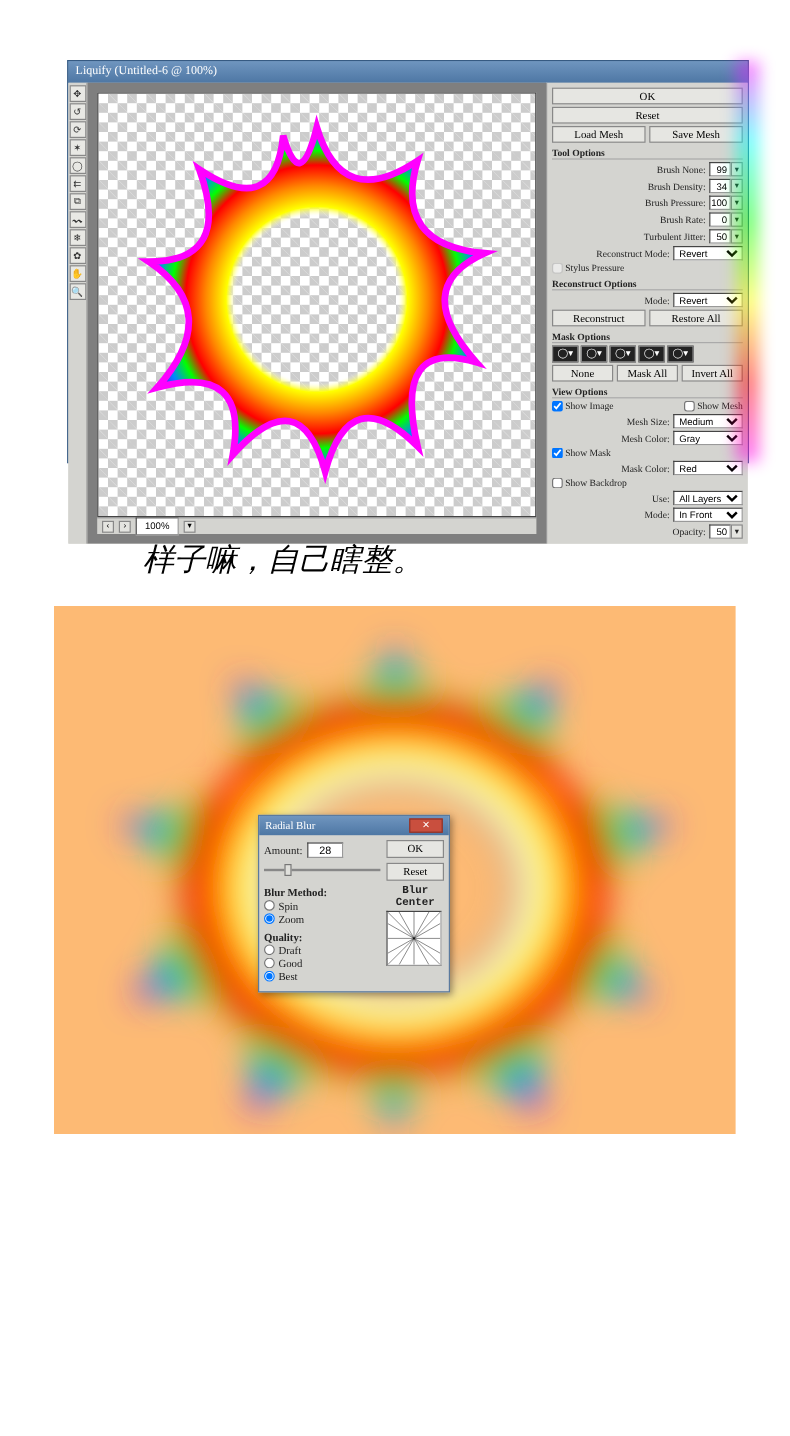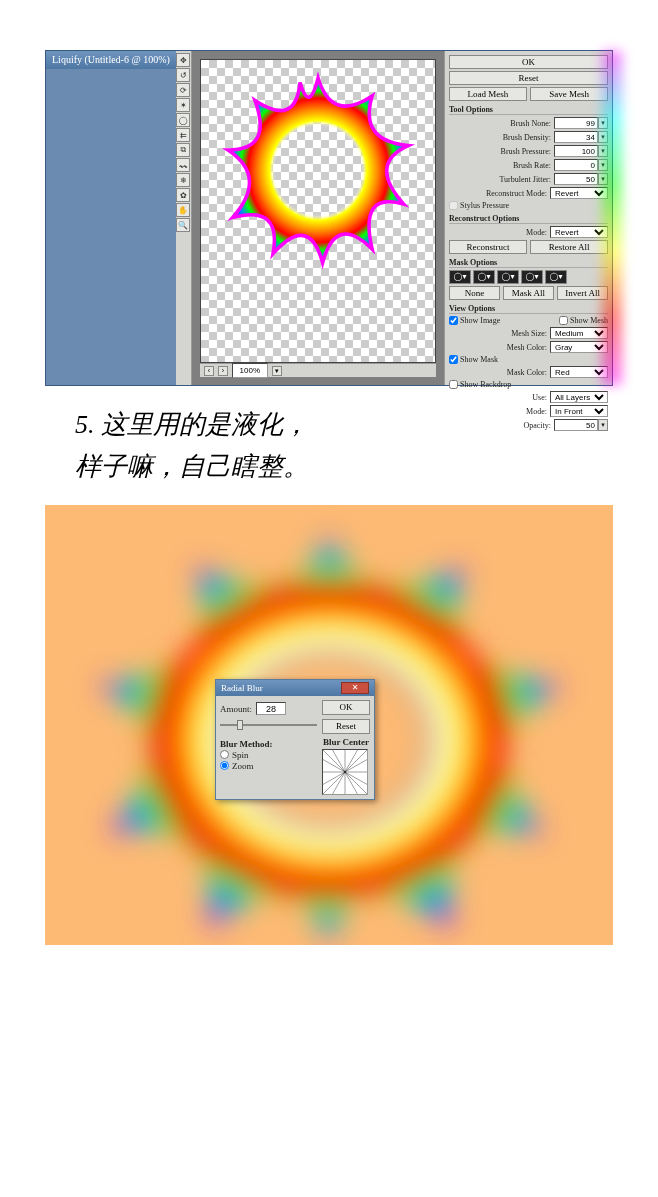--- a/index.html
+++ b/index.html
@@ -1,41 +1,41 @@
 <!DOCTYPE html>
 <html><head>
 <meta charset="utf-8">
 <style>
 * { box-sizing: border-box; margin: 0; padding: 0; }
 body { width: 658px; background: #fff; font-family: "Microsoft YaHei", sans-serif; }
 .page { padding: 50px 45px 200px; }
 
 
-.liquify-window { width: 568px; height: 336px; background: #6b8cb0; border: 1px solid #365a82; position: relative; display: flex; flex-direction: row; }
+.liquify-window { width: 568px; height: 336px; background: #6b8cb0; border: 1px solid #365a82; position: relative; display: flex; flex-direction: column; margin-left: 11px; }
 .lq-title { background: linear-gradient(#6f95bf,#4e77a4); color: #fff; font: 10px/18px Tahoma; padding: 0 6px; height: 18px; display: flex; justify-content: space-between; align-items: center; }
 .lq-body { flex: 1; display: flex; background: #cfcfcc; }
 .lq-tools { width: 16px; background: #d4d4d0; border-right: 1px solid #999; display: flex; flex-direction: column; align-items: center; padding-top: 2px; gap: 1px; }
 .lq-tool { width: 14px; height: 14px; border: 1px solid #888; background: #e8e8e4; display: flex; justify-content: center; align-items: center; font-size: 8px; color: #333; cursor: pointer; }
 .lq-canvas-wrap { flex: 1; background: #7f7f7f; padding: 8px; display: flex; flex-direction: column; }
 .lq-canvas { flex: 1; background-image:
   linear-gradient(45deg,#ccc 25%,transparent 25%,transparent 75%,#ccc 75%),
   linear-gradient(45deg,#ccc 25%,transparent 25%,transparent 75%,#ccc 75%);
   background-size: 16px 16px; background-position: 0 0,8px 8px; background-color: #fff;
   border: 1px solid #444; position: relative; overflow: hidden; }
 .lq-status { height: 14px; background: #d4d4d0; border-top: 1px solid #999; display: flex; align-items: center; padding: 0 4px; gap: 4px; }
 .lq-status input { width: 36px; height: 15px; font-size: 8px; border: 1px inset #999; text-align: center; }
 .lq-arrow { width: 10px; height: 10px; border: 1px solid #888; background: #e4e4e0; font-size: 7px; text-align: center; line-height: 8px; cursor: pointer; }
 
 .lq-panel { width: 168px; background: #d4d4d0; border-left: 1px solid #999; padding: 4px; display: flex; flex-direction: column; gap: 2px; font: 8px Tahoma; color: #222; }
 .pbtn { height: 14px; border: 1px solid #888; background: #e6e6e2; font: 9px/12px Tahoma; cursor: pointer; }
 .pbtn.wide { width: 100%; }
 .pbtn.half { width: 49%; }
 .prow { display: flex; justify-content: space-between; align-items: center; }
 .plabel { text-align: right; padding-right: 3px; flex: 1; white-space: nowrap; }
-.pinput { width: 44px; height: 12px; font-size: 8px; border: 1px inset #999; text-align: right; padding-right: 2px; }
+.pinput { width: 18px; height: 12px; font-size: 8px; border: 1px inset #999; text-align: right; padding-right: 2px; }
 .pdd { width: 10px; height: 12px; border: 1px solid #888; background: #e4e4e0; font-size: 7px; text-align: center; line-height: 10px; cursor: pointer; }
 .psel { width: 58px; height: 12px; font-size: 8px; border: 1px inset #999; background: #ffffff; }
 .psection { font-weight: bold; margin-top: 2px; border-bottom: 1px solid #aaa; }
 .pchk { display: flex; align-items: center; gap: 2px; }
 .pchk input { width: 9px; height: 9px; }
 .mask-icons { display: flex; gap: 2px; justify-content: flex-start; flex-wrap: wrap; }
 .mask-ic { width: 22px; height: 14px; border: 1px solid #888; background: #222; color: #fff; font-size: 8px; text-align: center; line-height: 12px; cursor: pointer; }
 
 
 .rbedge { position: absolute; top: 0; right: -10px; width: 20px; height: 100%; background: linear-gradient(#f0f,#0ff,#0f0,#ff0,#f00,#f0f); filter: blur(6px); opacity: .5; pointer-events: none; }
@@ -58,21 +58,21 @@
 .rb-slider { grid-column: 1; height: 10px; position: relative; }
 .rb-slider::before { content: ""; position: absolute; left: 0; right: 0; top: 4px; height: 2px; background: #888; }
 .rb-slider-thumb { position: absolute; left: 18%; top: 0; width: 6px; height: 10px; background: #e0e0dc; border: 1px solid #777; }
 .rb-side { grid-column: 2; grid-row: 1 / span 2; display: flex; flex-direction: column; gap: 4px; }
 .rb-btn { height: 15px; border: 1px solid #888; background: #e6e6e2; font: 9px/13px Tahoma; cursor: pointer; }
 .rb-group { grid-column: 1; margin-top: 2px; }
 .rb-group .ghead { font-weight: bold; }
 .rb-radio { display: flex; align-items: flex-start; gap: 3px; margin-top: 1px; }
 .rb-radio input { width: 9px; height: 9px; }
 .rb-center { grid-column: 2; grid-row: 3 / span 3; }
-.rb-center-head { font-weight: bold; text-align: center; margin-bottom: 2px; }
+.rb-center-head { font-weight: bold; text-align: center; margin-bottom: 2px; font-family: Liberation Mono, monospace; }
 .rb-center-box { width: 46px; height: 46px; border: 1px inset #999; background: #fff; overflow: hidden; }
 </style>
 </head>
 <body>
 
 <div class="page">
 
   <div class="liquify-window">
     <div class="rbedge"></div>
     <div class="lq-title">
@@ -233,21 +233,21 @@
             <span class="plabel">Opacity:</span>
             <input class="pinput" value="50" style="">
             <div class="pdd">▾</div>
           </div>
       </div>
     </div>
   </div>
 
   <div class="anno">
     <div>5. 这里用的是液化，</div>
-    <div style="">样子嘛，自己瞎整。</div>
+    <div style="margin-left:44px">样子嘛，自己瞎整。</div>
   </div>
 
   <div class="rb-stage">
     <svg class="rb-star" viewBox="0 0 568 440">
       <defs>
         <filter id="bl">
             <feGaussianBlur stdDeviation="14"></feGaussianBlur>
           </filter>
         <radialGradient id="rg2" cx="50%" cy="50%" r="55%">
           <stop offset="0%" stop-color="#000" stop-opacity="0"></stop>
@@ -314,18 +314,33 @@
                   <line x1="23" y1="23" x2="23" y2="46"></line>
                   <line x1="23" y1="23" x2="10" y2="46"></line>
                   <line x1="23" y1="23" x2="0" y2="46"></line>
                 <line x1="23" y1="23" x2="0" y2="36"></line>
                   <line x1="23" y1="23" x2="0" y2="23"></line>
                   <line x1="23" y1="23" x2="0" y2="10"></line>
               </g>
             </svg>
           </div>
         </div>
+        <div class="rb-group">
+          <div class="ghead">Quality:</div>
+          <label class="rb-radio">
+              <input type="radio" name="q" style="">
+              <span>Draft</span>
+            </label>
+          <label class="rb-radio">
+              <input type="radio" name="q" style="">
+              <span>Good</span>
+            </label>
+          <label class="rb-radio">
+              <input type="radio" name="q" checked="" style="">
+              <span>Best</span>
+            </label>
+        </div>
       </div>
     </div>
   </div>
 
 
 </div>
 
 </body></html>

